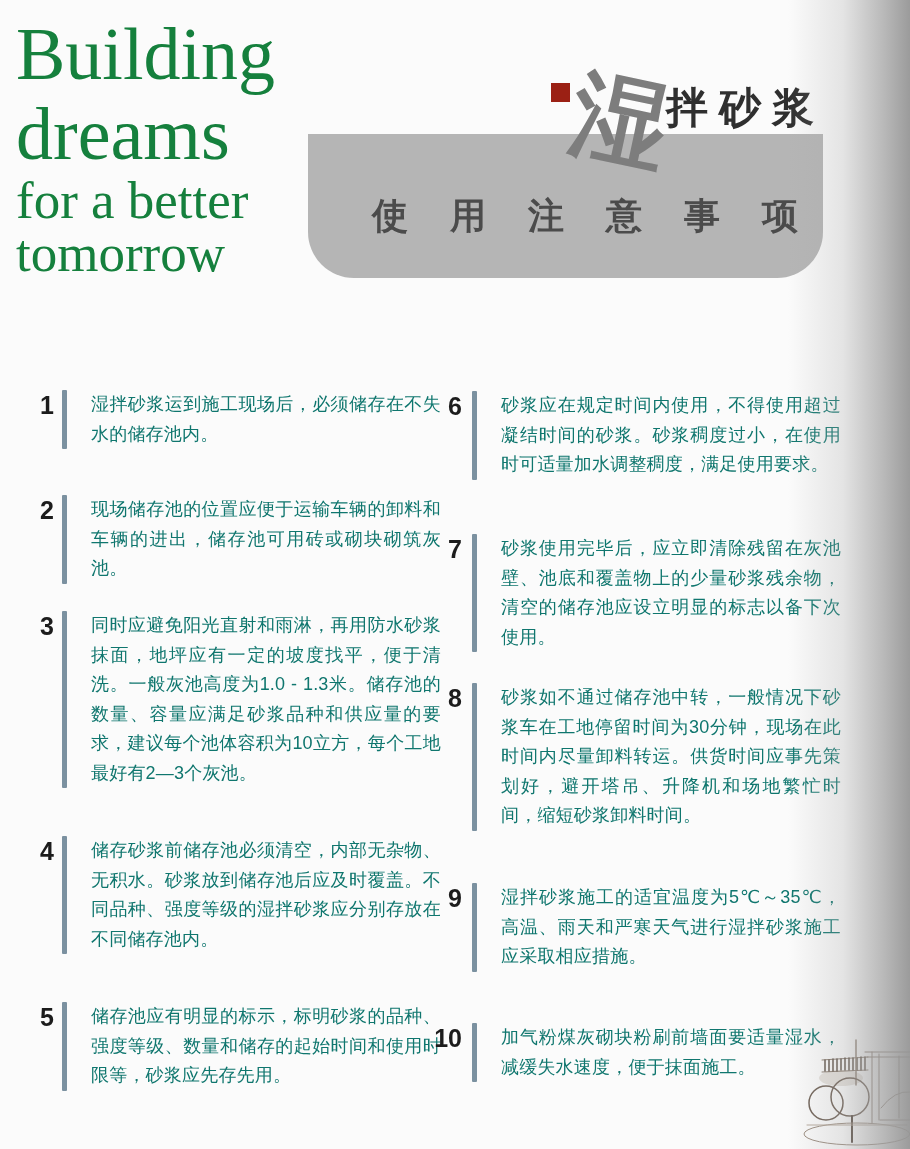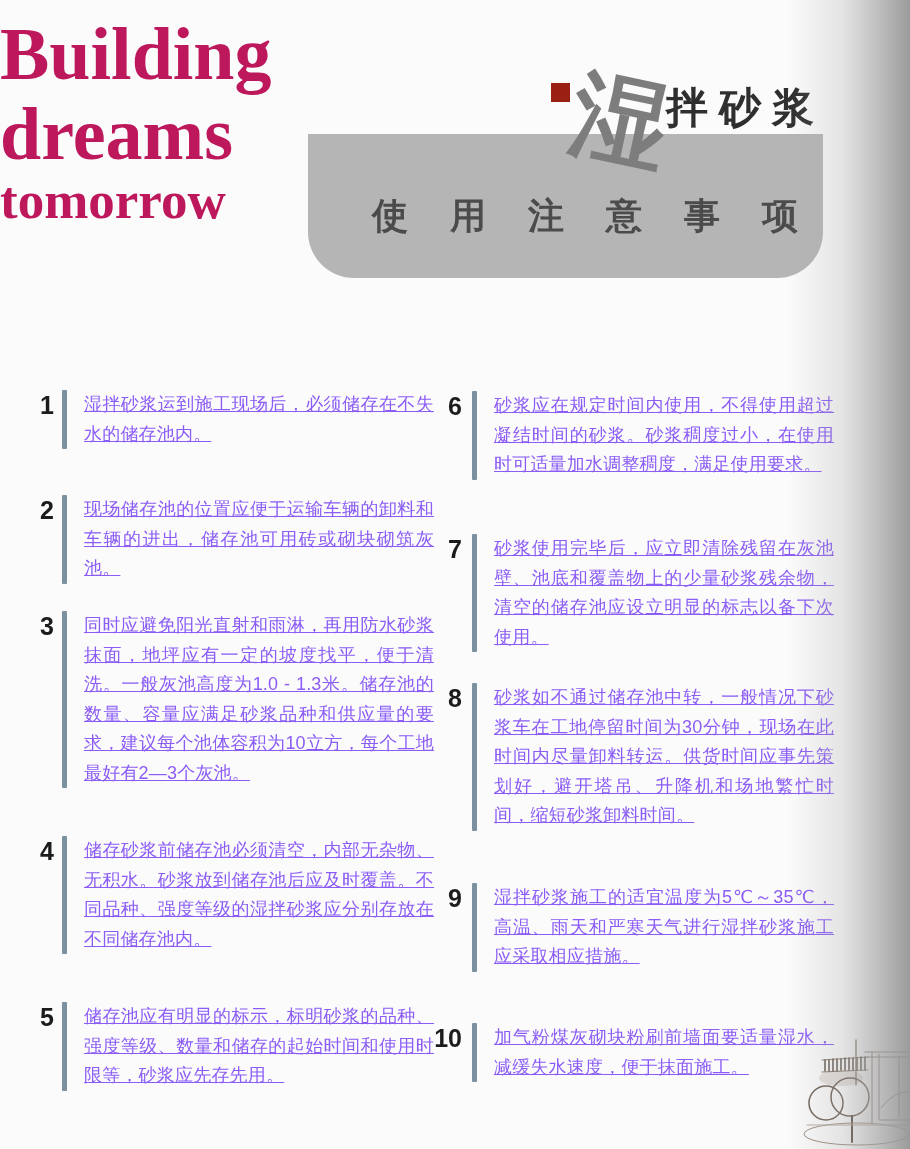--- a/index.html
+++ b/index.html
@@ -3,23 +3,23 @@
 <meta charset="utf-8">
 <style>
   html,body{margin:0;padding:0;}
   body{
     width:910px;height:1149px;position:relative;overflow:hidden;
     background:#fbfbfb;
     font-family:"Liberation Sans","DejaVu Sans",sans-serif;
   }
   
   .watermark{
-    position:absolute;left:0;top:14px;
+    position:absolute;left:16px;top:14px;
     font-family:"Liberation Serif","DejaVu Serif",serif;
-    color:#be185d;user-select:none;font-weight:bold;
+    color:#15803d;user-select:none;
   }
   .wm-line-big{font-size:74px;line-height:80px;}
   .wm-line-small{font-size:53px;line-height:53px;}
   
   .banner-box{
     position:absolute;left:308px;top:134px;width:515px;height:144px;
     background:#b5b5b5;border-radius:0 0 46px 46px;
   }
   .banner-text{
     position:absolute;left:64px;top:58px;
@@ -46,23 +46,23 @@
   .col-right{left:428px;width:420px;}
   .item{position:absolute;display:flex;align-items:stretch;}
   .num{
     flex:none;text-align:right;
     font-size:25px;line-height:30px;font-weight:bold;color:#1c1c1c;
   }
   .col-left  .num{width:26px;padding-right:8px;}
   .col-right .num{width:34px;padding-right:10px;}
   .bar{flex:none;width:5px;background:#7b91a0;border-radius:1px;}
   .txt{
-    padding-left:17px;
+    padding-left:24px;
     font-size:18px;line-height:29.5px;letter-spacing:.2px;
-    color:#8b5cf6;text-align:justify;text-decoration:underline;
+    color:#0f766e;text-align:justify;
   }
   .col-left  .txt{width:350px;}
   .col-right .txt{width:340px;}
   
   .col-left  .item:nth-child(1){top:390px;}
   .col-left  .item:nth-child(2){top:495px;}
   .col-left  .item:nth-child(3){top:611px;}
   .col-left  .item:nth-child(4){top:836px;}
   .col-left  .item:nth-child(5){top:1002px;}
   .col-right .item:nth-child(1){top:391px;}
@@ -81,20 +81,21 @@
     pointer-events:none;z-index:5;
   }
   .sketch{position:absolute;left:795px;top:1030px;z-index:4;}
 </style>
 </head>
 <body>
 
 <div class="watermark">
   <div class="wm-line-big">Building</div>
   <div class="wm-line-big">dreams</div>
+  <div class="wm-line-small">for a better</div>
   <div class="wm-line-small">tomorrow</div>
 </div>
 
 <div class="banner-box">
   <div class="banner-text">使用注意事项</div>
 </div>
 <div class="accent-square"></div>
 <div class="big-char">湿</div>
 <div class="title-rest">拌砂浆</div>
 

